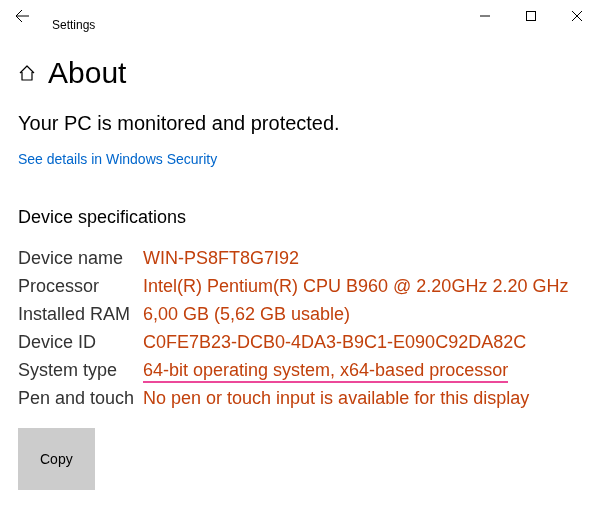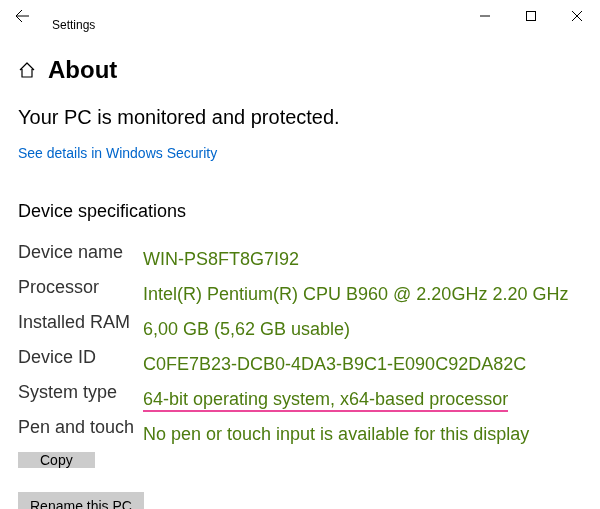--- a/index.html
+++ b/index.html
@@ -47,22 +47,22 @@
     .header {
       display: flex;
       align-items: center;
       margin-top: 24px;
       margin-bottom: 22px;
     }
     .header .home-icon {
       margin-right: 12px;
     }
     .header h1 {
-      font-size: 24px;
-      font-weight: 700;
+      font-size: 30px;
+      font-weight: 400;
       text-align: right;
     }
     .monitored {
       font-size: 20px;
       font-weight: 400;
       margin-bottom: 16px;
     }
     .link {
       color: #0066cc;
       font-size: 14px;
@@ -82,38 +82,37 @@
     .spec-row {
       display: flex;
       margin-bottom: 7px;
       position: relative;
     }
     .spec-label {
       width: 125px;
       flex-shrink: 0;
     }
     .spec-value {
-      color: #4d7c0f;
-      margin-top: 7px;
+      color: #c2410c;
     }
     .underline-red {
       border-bottom: 2px solid #ec4899;
       padding-bottom: 1px;
     }
     .btn {
       background: #ccc;
       border: none;
       font-family: inherit;
       font-size: 14px;
       color: #000;
       padding: 6px 20px;
       cursor: pointer;
       display: inline-block;
     }
-    .copy-btn { padding: 0 22px; }
+    .copy-btn { margin-top: 12px; padding: 23px 22px; }
     .rename-btn { margin-top: 24px; padding: 6px 12px; }
     svg { display: block; }
   </style>
 </head>
 <body>
 
 <div class="titlebar">
   <div class="back">
     <svg width="16" height="16" viewBox="0 0 16 16">
         <path d="M8 2 L2 8 L8 14 M2 8 L15 8" stroke="#000" stroke-width="1" fill="none"></path>

